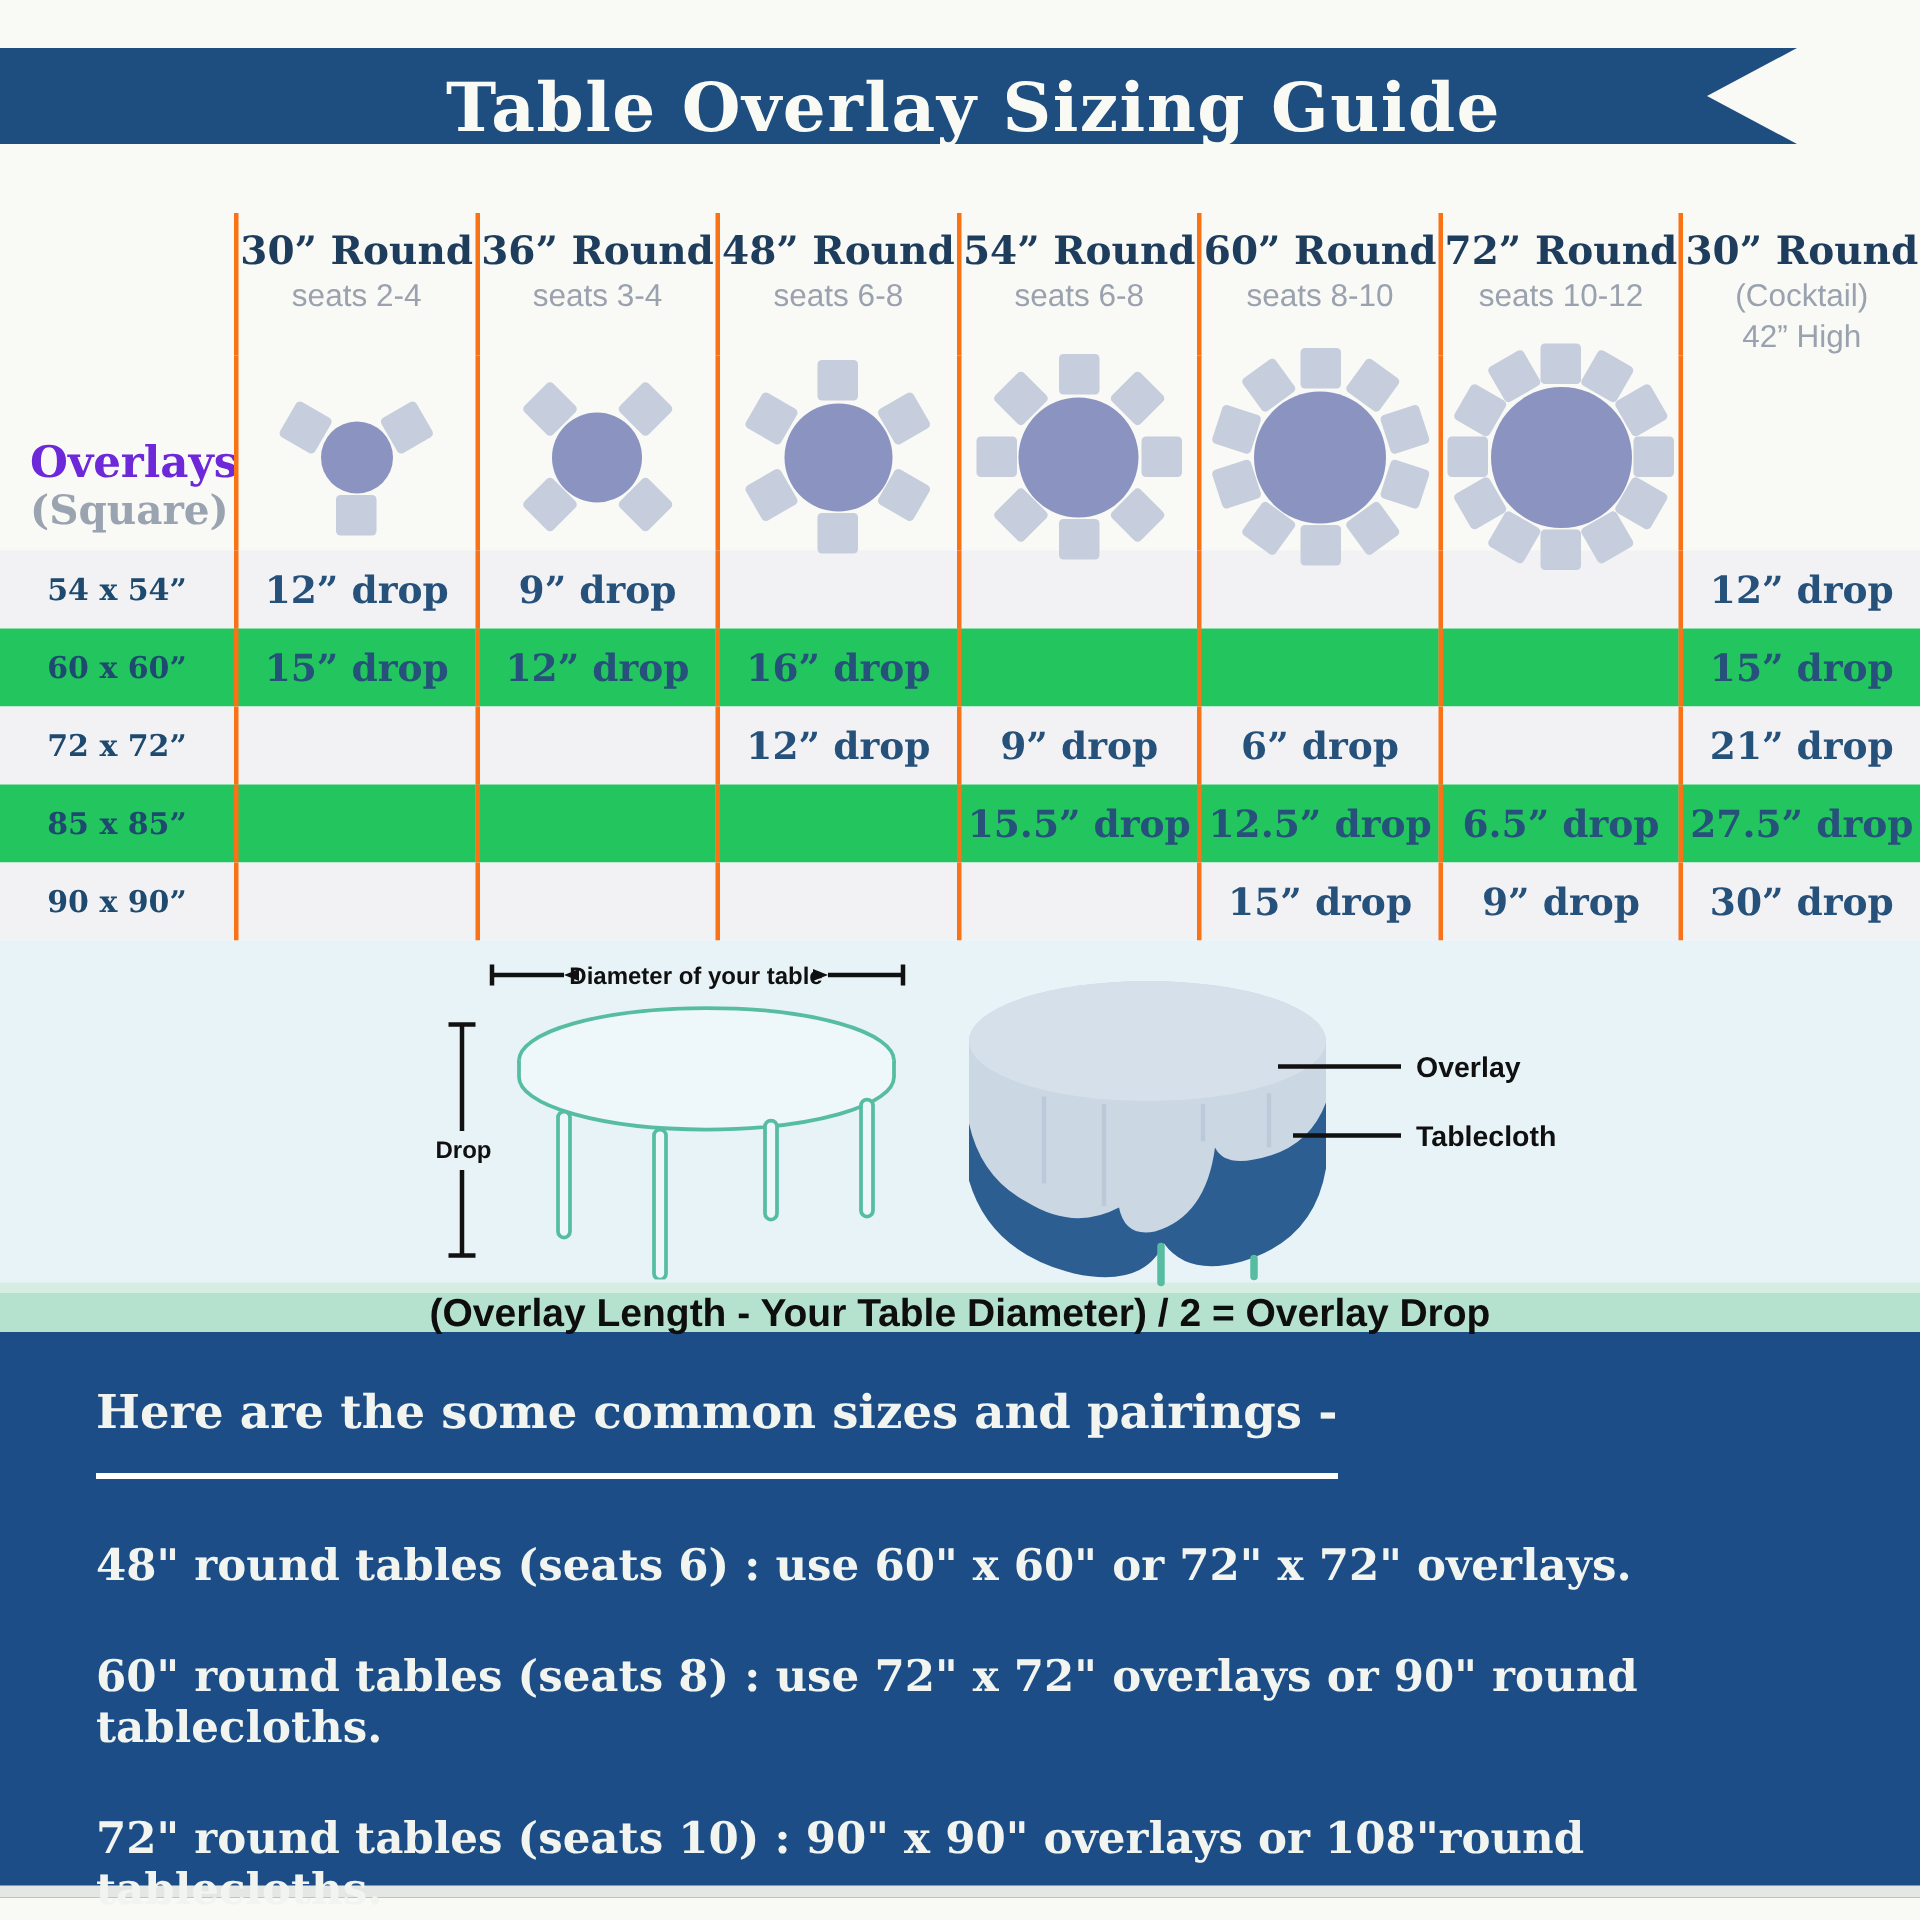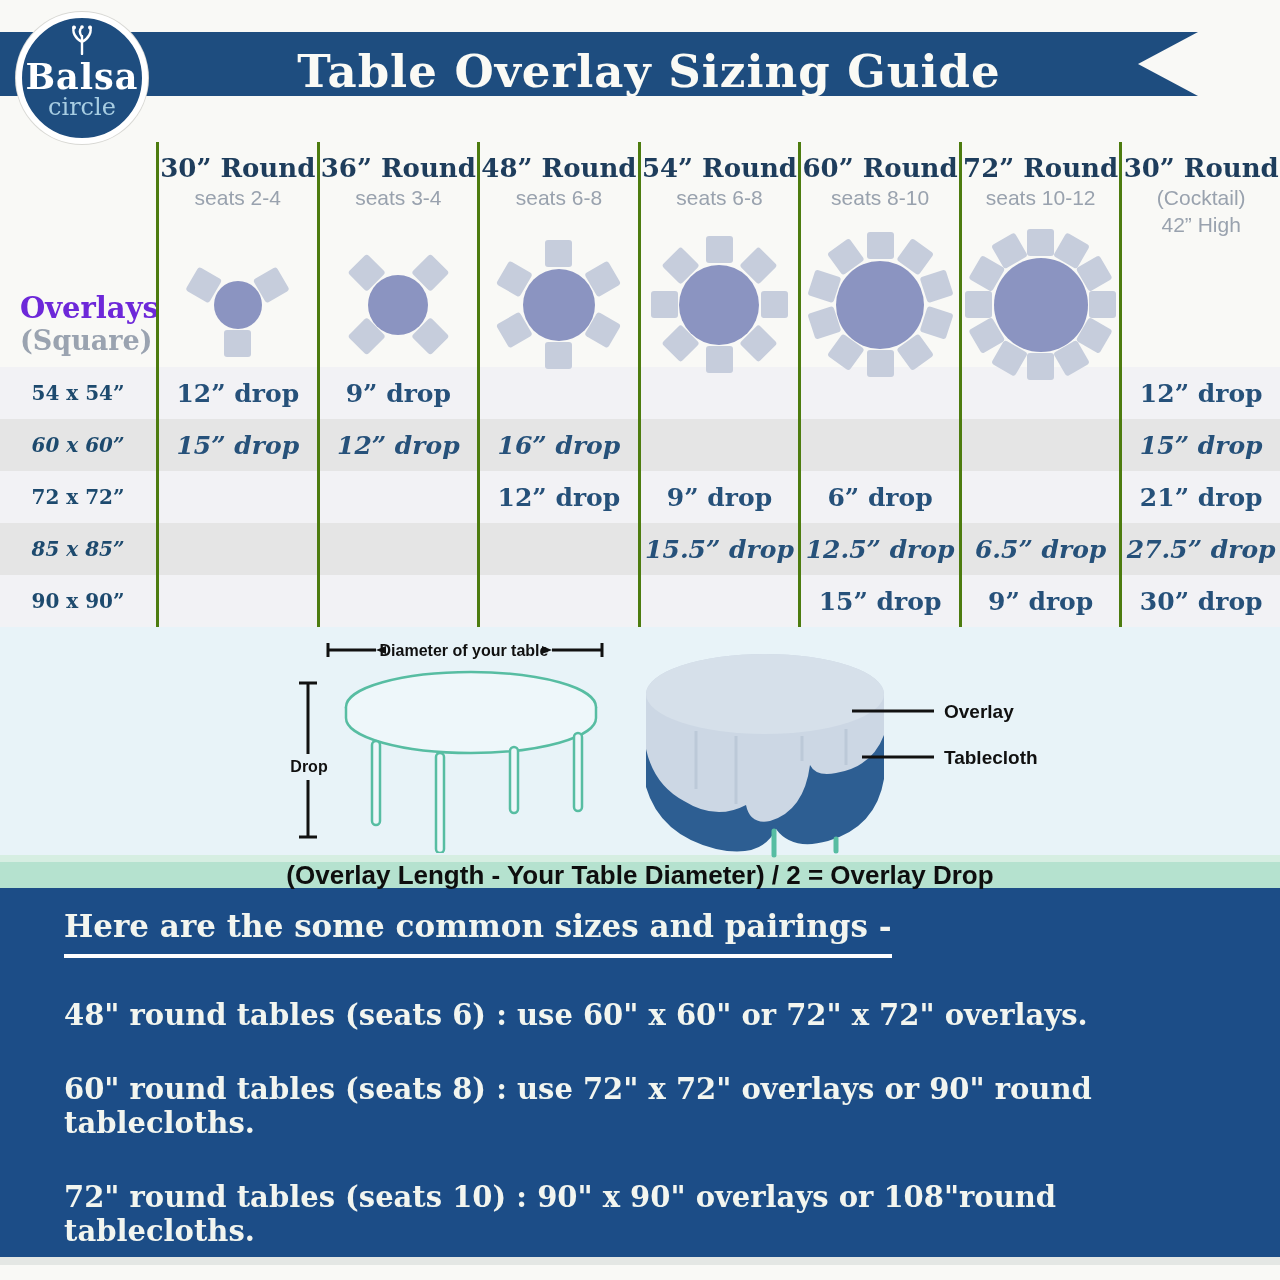--- a/index.html
+++ b/index.html
@@ -15,73 +15,63 @@
   .logo{position:absolute;left:16px;top:12px;width:132px;height:132px;background:#1e4d7f;
         border:6px solid #ffffff;border-radius:50%;box-sizing:border-box;text-align:center;z-index:2;
         box-shadow:0 0 0 1px #d8d8d4;}
   .logo svg{margin-top:7px;}
   .logo-l1{font-size:35px;color:#ffffff;font-weight:bold;line-height:1;letter-spacing:1px;}
   .logo-l2{font-size:24px;color:#a8cde2;line-height:1.15;}
 
   
   .sizing-table{margin-top:30px;display:grid;grid-template-columns:156px repeat(7,1fr);
                 grid-template-rows:95px 130px repeat(5,52px);}
-  .divl{border-left:3px solid #4d7c0f;}
+  .divl{border-left:3px solid #f97316;}
   .hcell{text-align:center;padding-top:12px;}
   .h1{font-size:26px;font-weight:bold;color:#1e3d5c;line-height:1.15;}
   .h2{font-size:21px;color:#99a2ae;font-family:"Liberation Sans",sans-serif;line-height:1.3;}
   .illu-cell{position:relative;}
   .ring{position:absolute;left:50%;top:52%;}
   .tbl-circle{position:absolute;left:0;top:0;border-radius:50%;background:#8b94c1;}
   .chair{position:absolute;left:0;top:0;width:27px;height:27px;margin:-13.5px 0 0 -13.5px;
          background:#c6cddc;border-radius:3px;}
   .lblhead{display:flex;flex-direction:column;justify-content:flex-end;padding:0 0 10px 20px;}
   .lh1{font-size:29px;font-weight:bold;color:#6d28d9;line-height:1.1;}
   .lh2{font-size:27px;font-weight:bold;color:#9aa3b0;line-height:1.2;}
   .rlabel{display:flex;align-items:center;justify-content:center;font-size:20px;font-weight:bold;color:#1d4a6e;}
   .vcell{display:flex;align-items:center;justify-content:center;font-size:25px;font-weight:bold;color:#26517a;}
   .r-light{background:#f2f2f5;}
-  .r-dark{background:#e5e5e5;font-style:italic;}
+  .r-dark{background:#22c55e;}
 
   
   .diagram-section{position:relative;height:228px;background:#e8f3f8;padding-left:48px;}
   .left-diagram{position:absolute;left:286px;top:4px;}
   .right-diagram{position:absolute;left:624px;top:12px;}
   .dlabel{font-family:"Liberation Sans",sans-serif;font-weight:bold;font-size:16px;fill:#101010;}
   .dlabel2{font-family:"Liberation Sans",sans-serif;font-weight:bold;font-size:19px;fill:#101010;}
 
   
   .formula-bar{height:33px;background:#b5e2cf;border-top:7px solid #d6eee2;box-sizing:border-box;
                display:flex;align-items:center;justify-content:center;
                font-family:"Liberation Sans",sans-serif;font-size:26px;font-weight:bold;color:#0e0e0e;}
 
   
   .footer{height:377px;background:#1c4d87;box-sizing:border-box;padding:20px 40px 0 64px;
           color:#f2f5ef;font-weight:bold;border-bottom:8px solid #e4e7e4;}
-  .f-heading{display:inline-block;font-size:31px;border-bottom:4px solid #ffffff;padding-bottom:10px;}
+  .f-heading{display:inline-block;font-size:31px;border-bottom:4px solid #ffffff;padding-bottom:22px;margin-top:16px;}
   .f-line{font-size:29px;margin-top:40px;}
 </style>
 </head>
 <body>
 
 <div class="page">
 
   <div class="header-area">
     <div class="banner">
       <span class="banner-title">Table Overlay Sizing Guide</span>
-    </div>
-    <div class="logo">
-      <svg width="46" height="30" viewBox="0 0 46 30">
-        <path d="M23 29 V11 M23 17 C16 13 13 7 15 2 M23 17 C30 13 33 7 31 2 M23 12 C20 8 20 5 23 2" stroke="#ffffff" stroke-width="2.4" fill="none" stroke-linecap="round"></path>
-        <circle cx="15" cy="2.5" r="2" fill="#ffffff"></circle>
-          <circle cx="31" cy="2.5" r="2" fill="#ffffff"></circle>
-          <circle cx="23" cy="2" r="1.8" fill="#ffffff"></circle>
-      </svg>
-      <div class="logo-l1">Balsa</div>
-      <div class="logo-l2">circle</div>
     </div>
   </div>
 
   <div class="sizing-table">
       <div></div>
       <div class="hcell divl">
         <div class="h1">30” Round</div>
         <div class="h2">seats 2-4</div>
       </div>
       <div class="hcell divl">

